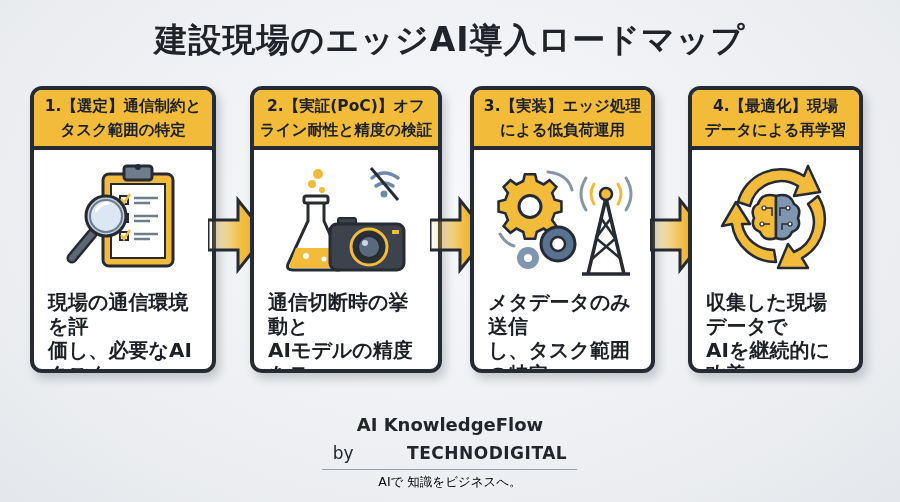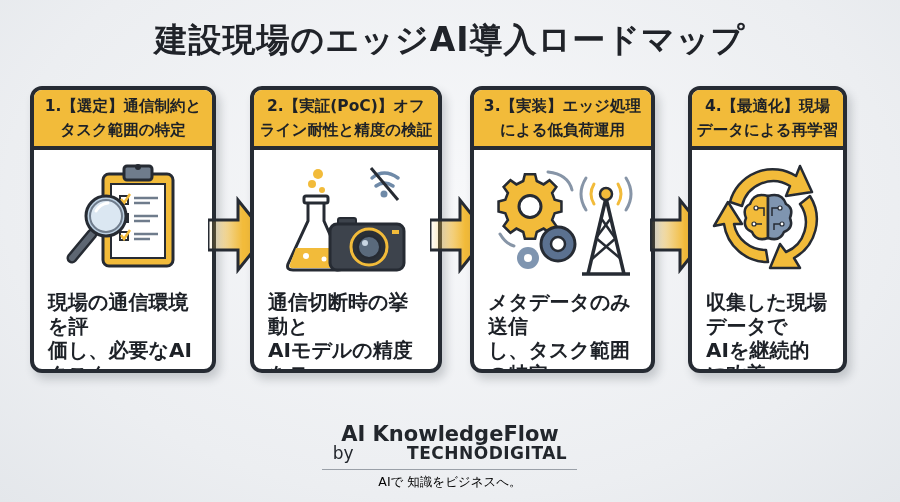--- a/index.html
+++ b/index.html
@@ -34,21 +34,21 @@
   .card-icon {
     height: 136px; display: flex; align-items: center; justify-content: center;
   }
   .card-body {
     padding: 4px 14px 0 14px; font-size: 20px; font-weight: bold;
     line-height: 24px; color: #1d2127; white-space: pre-line;
   }
   .arrow { position: absolute; top: 190px; width: 60px; height: 90px; }
   .footer-brand {
     position: absolute; left: 0; top: 414px; width: 900px; text-align: center;
-    font-family: "DejaVu Sans", sans-serif; font-weight: bold; font-size: 21px; color: #22262c; margin-top: 8px;
+    font-family: "DejaVu Sans", sans-serif; font-weight: bold; font-size: 18px; color: #22262c;
   }
   .footer-by {
     position: absolute; left: 0; top: 443px; width: 900px; text-align: center;
     font-size: 17px; color: #22262c;
   }
   .footer-by b { font-weight: bold; letter-spacing: 0.5px; margin-left: 48px; }
   .footer-line {
     position: absolute; left: 322px; top: 469px; width: 255px; height: 1px; background: #9aa0a8;
   }
   .footer-tag {
@@ -185,21 +185,21 @@
 <svg class="arrow" style="left:650px;" viewBox="0 0 60 90">
   <defs>
       <linearGradient id="ag3" x1="0" x2="1">
         <stop offset="0" stop-color="#f2bb3a" stop-opacity="0"></stop>
         <stop offset="0.6" stop-color="#f2bb3a"></stop>
       </linearGradient>
     </defs>
   <polygon points="0,30 30,30 30,10 58,45 30,80 30,60 0,60" fill="url(#ag3)" stroke="#262b33" stroke-width="3"></polygon>
 </svg>
 
-<div class="card" style="left:688px; width:159px;">
+<div class="card" style="left:688px; width:175px;">
   <div class="card-header">4.【最適化】現場
 データによる再学習</div>
   <div class="card-icon">
     <svg width="120" height="120" viewBox="0 0 120 120">
       <g fill="#f2bb3a" stroke="#262b33" stroke-width="2.5" stroke-linejoin="round">
         <path d="M22 44 A44 44 0 0 1 88 18 L92 8 L104 34 L78 38 L82 28 A32 32 0 0 0 34 48 Z"></path>
         <path d="M102 38 A44 44 0 0 1 86 100 L92 110 L62 110 L72 86 L78 94 A32 32 0 0 0 92 46 Z"></path>
         <path d="M60 104 A44 44 0 0 1 16 66 L6 68 L20 44 L34 66 L26 66 A32 32 0 0 0 58 92 Z"></path>
       </g>
       <path d="M60 38 Q46 34 42 46 Q34 50 38 60 Q34 70 44 74 Q48 84 60 80 Z" fill="#f2bb3a" stroke="#262b33" stroke-width="2.5"></path>

